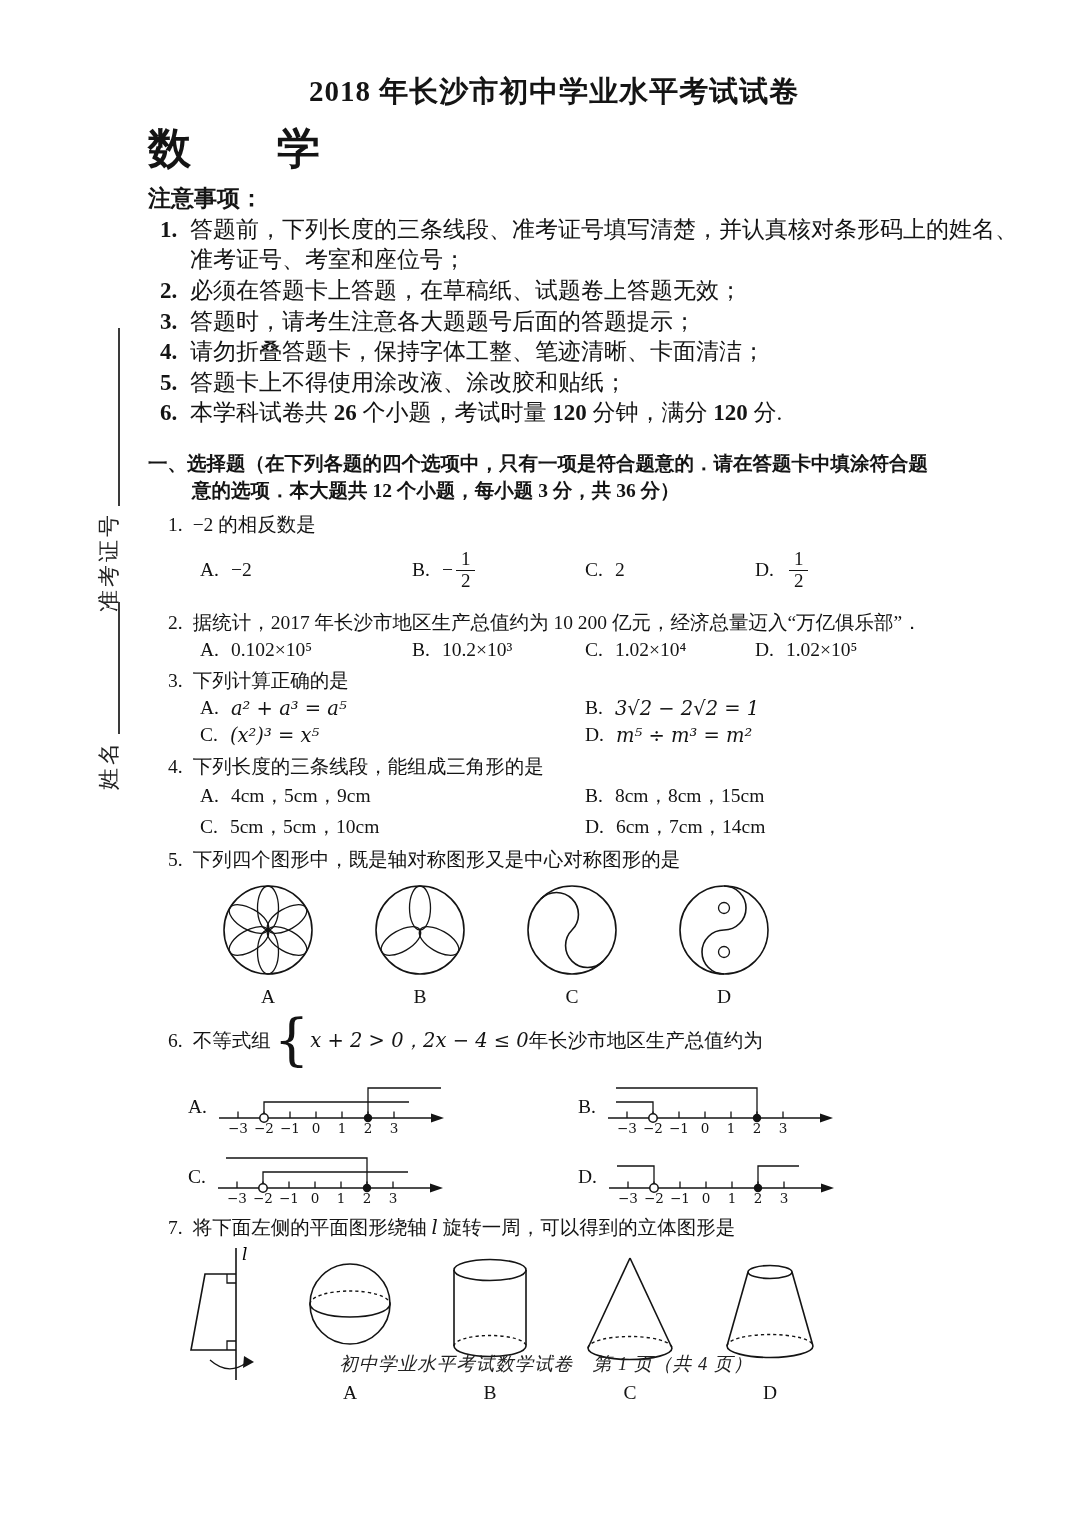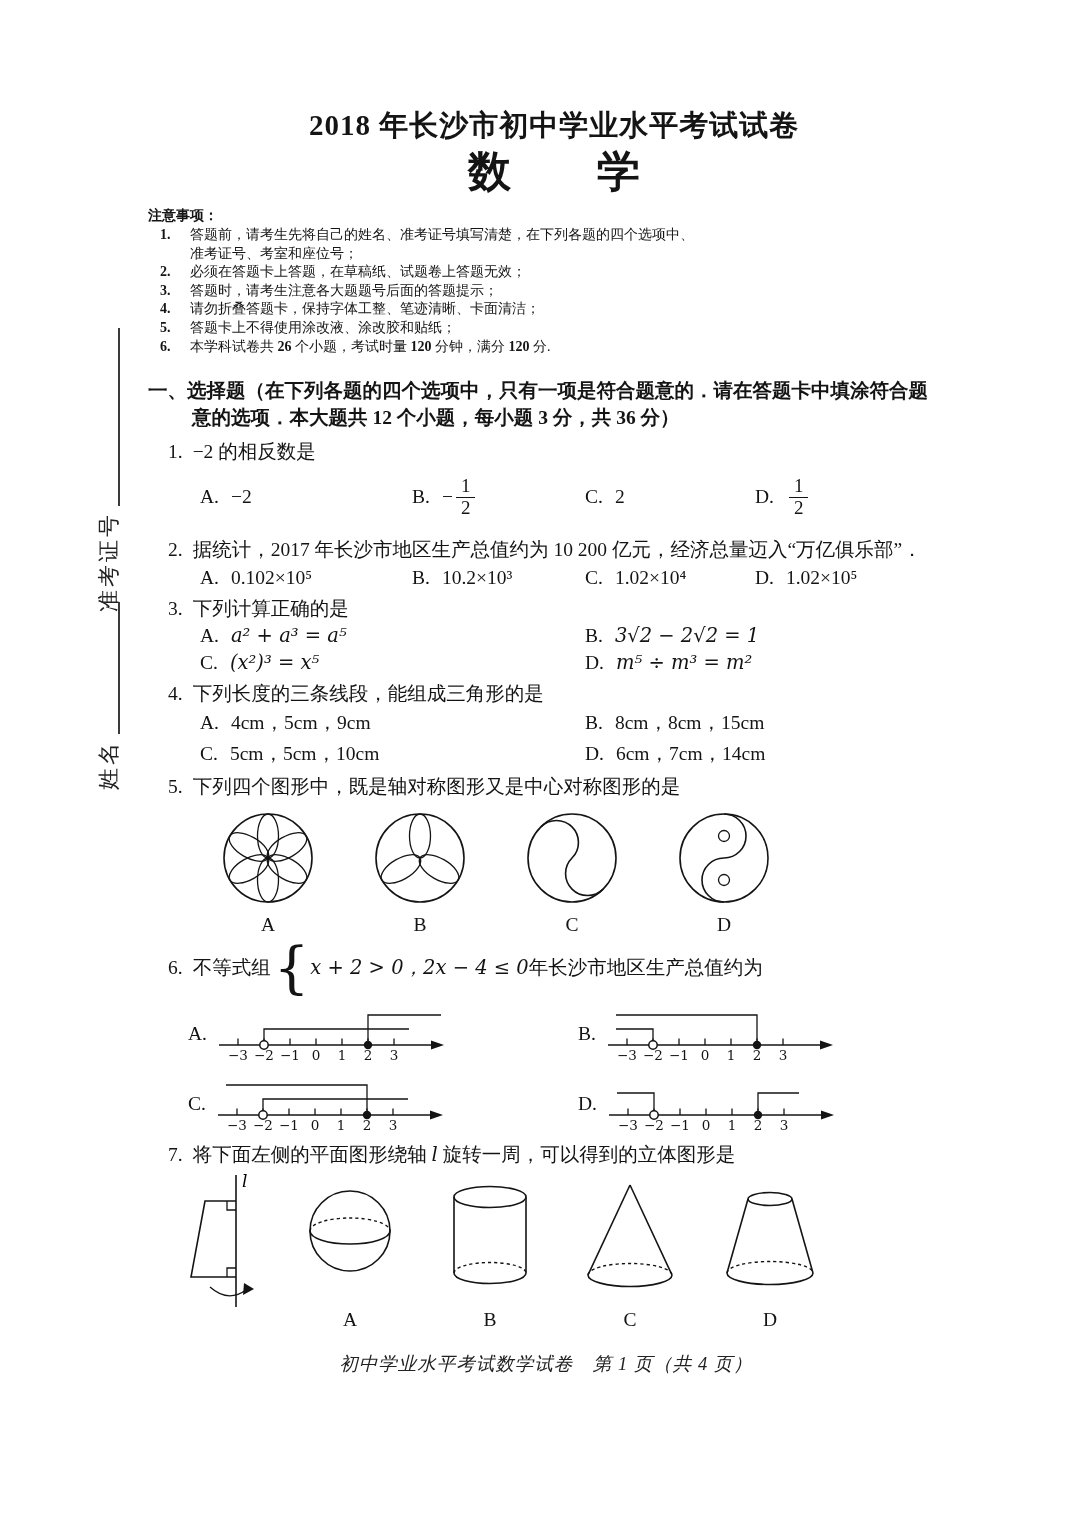--- a/index.html
+++ b/index.html
@@ -1,21 +1,21 @@
 <!DOCTYPE html>
 <html><head>
 <meta charset="utf-8">
 <style>
   html,body{margin:0;padding:0;background:#ffffff;}
   .page{position:relative;width:1080px;height:1526px;background:#fff;overflow:hidden;
         font-family:"Liberation Serif","DejaVu Serif",serif;color:#141414;}
-  .content{margin-left:148px;width:812px;padding-top:106px;}
+  .content{margin-left:148px;width:812px;padding-top:72px;}
   .title1{font-size:29px;font-weight:700;text-align:center;letter-spacing:1px;}
-  .title2{font-size:43px;font-weight:700;text-align:center;margin-top:2px;line-height:1.1;}
-  .notice{font-size:14px;line-height:1.33;margin-top:12px;}
+  .title2{font-size:43px;font-weight:700;margin-top:13px;line-height:1.1;}
+  .notice{font-size:23px;line-height:1.33;margin-top:12px;}
   .notice-head{font-weight:700;}
   .n-item{display:flex;padding-left:12px;}
   .n-num{font-weight:700;flex:none;width:30px;}
   .n-body{flex:1;}
   .b{font-weight:700;}
   .nowrap{white-space:nowrap;}
   .section-head{font-weight:700;font-size:19.5px;line-height:1.38;margin-top:22px;}
   .section-head .l2{padding-left:44px;}
   .q{font-size:19.5px;margin-top:7px;}
   .q-stem{display:flex;line-height:1.3;}
@@ -74,21 +74,21 @@
   <div class="content">
 
     <div class="title1">2018 年长沙市初中学业水平考试试卷</div>
     <div class="title2">数　　学</div>
 
     <div class="notice">
       <div class="notice-head">注意事项：</div>
       <div class="n-item">
         <span class="n-num">1.</span>
         <div class="n-body">
-          <div class="nowrap">答题前，请考生先将自己的姓名、准考证号填写清楚，在下列各题的四个选项中、</div>
+          <div class="nowrap">答题前，下列长度的三条线段、准考证号填写清楚，并认真核对条形码上的姓名、</div>
           <div>准考证号、考室和座位号；</div>
         </div>
       </div>
       <div class="n-item">
         <span class="n-num">2.</span>
         <div class="n-body nowrap">必须在答题卡上答题，在草稿纸、试题卷上答题无效；</div>
       </div>
       <div class="n-item">
         <span class="n-num">3.</span>
         <div class="n-body nowrap">答题时，请考生注意各大题题号后面的答题提示；</div>

